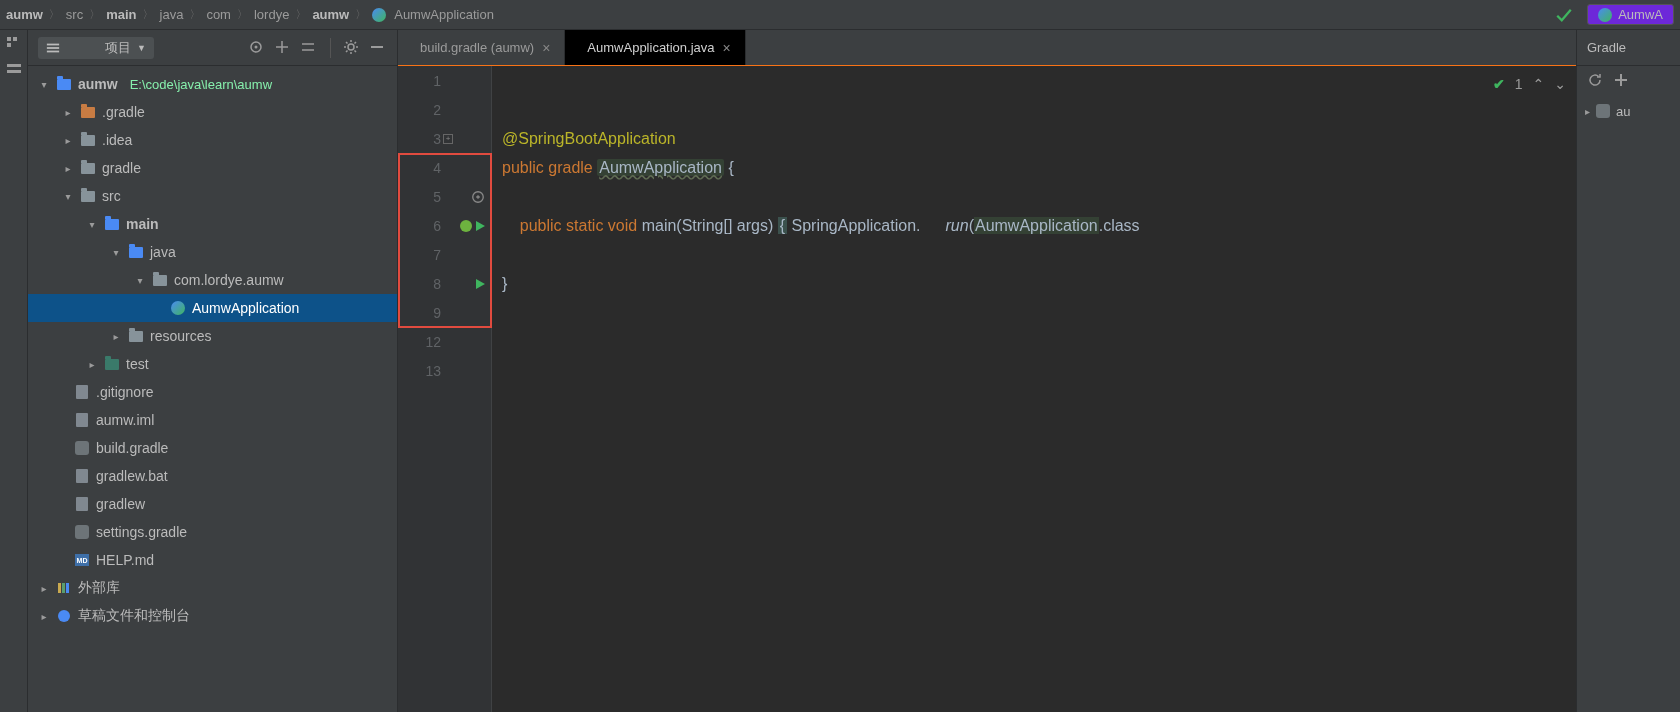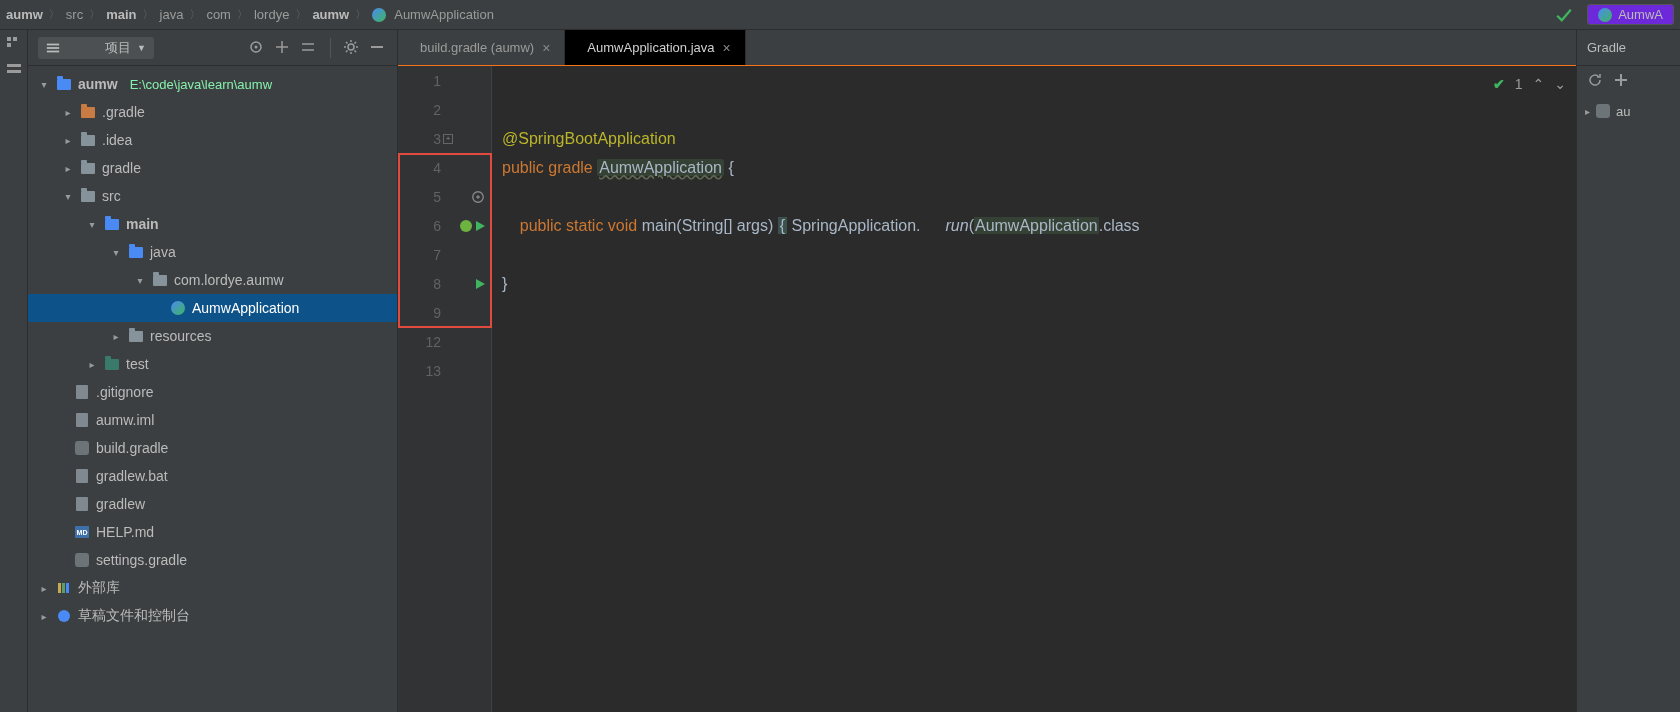--- a/index.html
+++ b/index.html
@@ -304,29 +304,29 @@
           <span class="label">gradlew.bat</span>
         </div>
       <div class="node" style="padding-left:46px">
           <span class="ficon">
             <span class="file-ico"></span>
           </span>
           <span class="label">gradlew</span>
         </div>
       <div class="node" style="padding-left:46px">
           <span class="ficon">
+            <span class="elephant"></span>
+          </span>
+          <span class="label">settings.gradle</span>
+        </div>
+      <div class="node" style="padding-left:46px">
+          <span class="ficon">
             <span class="md-ico">MD</span>
           </span>
           <span class="label">HELP.md</span>
-        </div>
-      <div class="node" style="padding-left:46px">
-          <span class="ficon">
-            <span class="elephant"></span>
-          </span>
-          <span class="label">settings.gradle</span>
         </div>
 
       <div class="node" style="padding-left:10px">
           <span class="arrow">▸</span>
           <span class="ficon">
             <svg width="14" height="14" viewBox="0 0 14 14">
               <rect x="1" y="2" width="3" height="10" fill="#c9a94f"></rect>
               <rect x="5" y="2" width="3" height="10" fill="#5a9e6f"></rect>
               <rect x="9" y="2" width="3" height="10" fill="#4a8af4"></rect>
             </svg>

